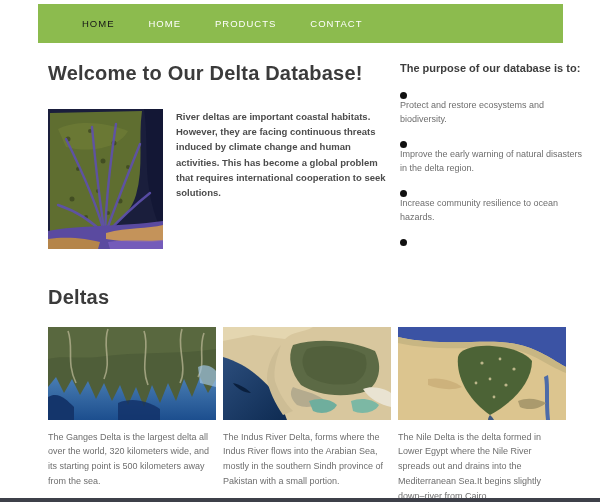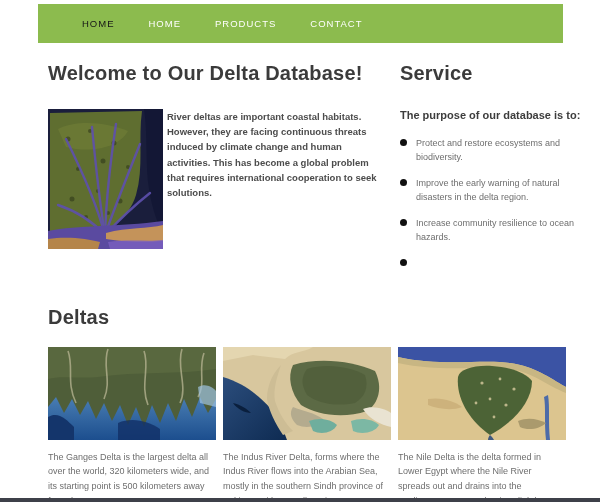--- a/index.html
+++ b/index.html
@@ -22,39 +22,39 @@
     font-size: 9.5px; letter-spacing: 1px;
     color: #ffffff; text-decoration: none; cursor: pointer;
   }
   .nav-item.active { color: #161616; }
   
   .main { position: absolute; left: 48px; top: 62px; width: 537px; }
   .top-row { display: flex; }
   .welcome-col { width: 340px; margin-right: 12px; }
   h1, h2 { font-size: 20px; font-weight: bold; color: #3b3b3b; letter-spacing: 0.2px; }
   .welcome-col h1 { margin-bottom: 24px; }
-  .welcome-body { display: flex; gap: 4px; }
+  .welcome-body { display: flex; gap: 13px; }
   .hero-image { width: 115px; height: 140px; flex-shrink: 0; }
   .hero-image svg, .card-image svg { display: block; width: 100%; height: 100%; }
   .welcome-text { width: 212px; }
   .welcome-text p.bold-p {
     font-size: 9.5px; font-weight: bold; color: #4c4c4c;
     line-height: 1.6; margin-bottom: 13px;
   }
   .welcome-text p.normal-p {
     font-size: 9.5px; color: #8a8a8a; line-height: 1.7;
   }
   
   .service-col { width: 185px; }
   .service-col h1 { margin-bottom: 24px; }
   .service-intro { font-size: 11px; font-weight: bold; color: #3d3d3d; margin-bottom: 16px; }
   .service-list { list-style: none; }
   .service-list li {
-    display: flex; gap: 9px; margin-bottom: 12px;
-    font-size: 9px; color: #6e6e6e; line-height: 1.55;
+    display: flex; margin-bottom: 12px;
+    font-size: 9px; color: #6e6e6e; line-height: 1.55; flex-direction: column;
   }
   .bullet {
     width: 7px; height: 7px; border-radius: 50%;
     background: #101010; flex-shrink: 0; margin-top: 2px;
   }
   
   .deltas-section { margin-top: 28px; }
   .deltas-section h2 { margin-bottom: 18px; }
   .cards { display: flex; gap: 7px; }
   .card { width: 168px; }
@@ -117,21 +117,20 @@
             <path d="M60,133 C80,130 100,133 115,131 L115,140 L62,140 Z" fill="#7a5fc0" opacity="0.8"></path>
           </svg>
         </div>
         <div class="welcome-text">
           <p class="bold-p">River deltas are important coastal habitats. However, they are facing continuous threats induced by climate change and human activities. This has become a global problem that requires international cooperation to seek solutions.</p>
         </div>
       </div>
     </div>
 
     <aside class="service-col">
-      <h1>Service</h1>
       <p class="service-intro">The purpose of our database is to:</p>
       <ul class="service-list">
         <li>
           <span class="bullet"></span>
           <span>Protect and restore ecosystems and biodiversity.</span>
         </li>
         <li>
           <span class="bullet"></span>
           <span>Improve the early warning of natural disasters in the delta region.</span>
         </li>

